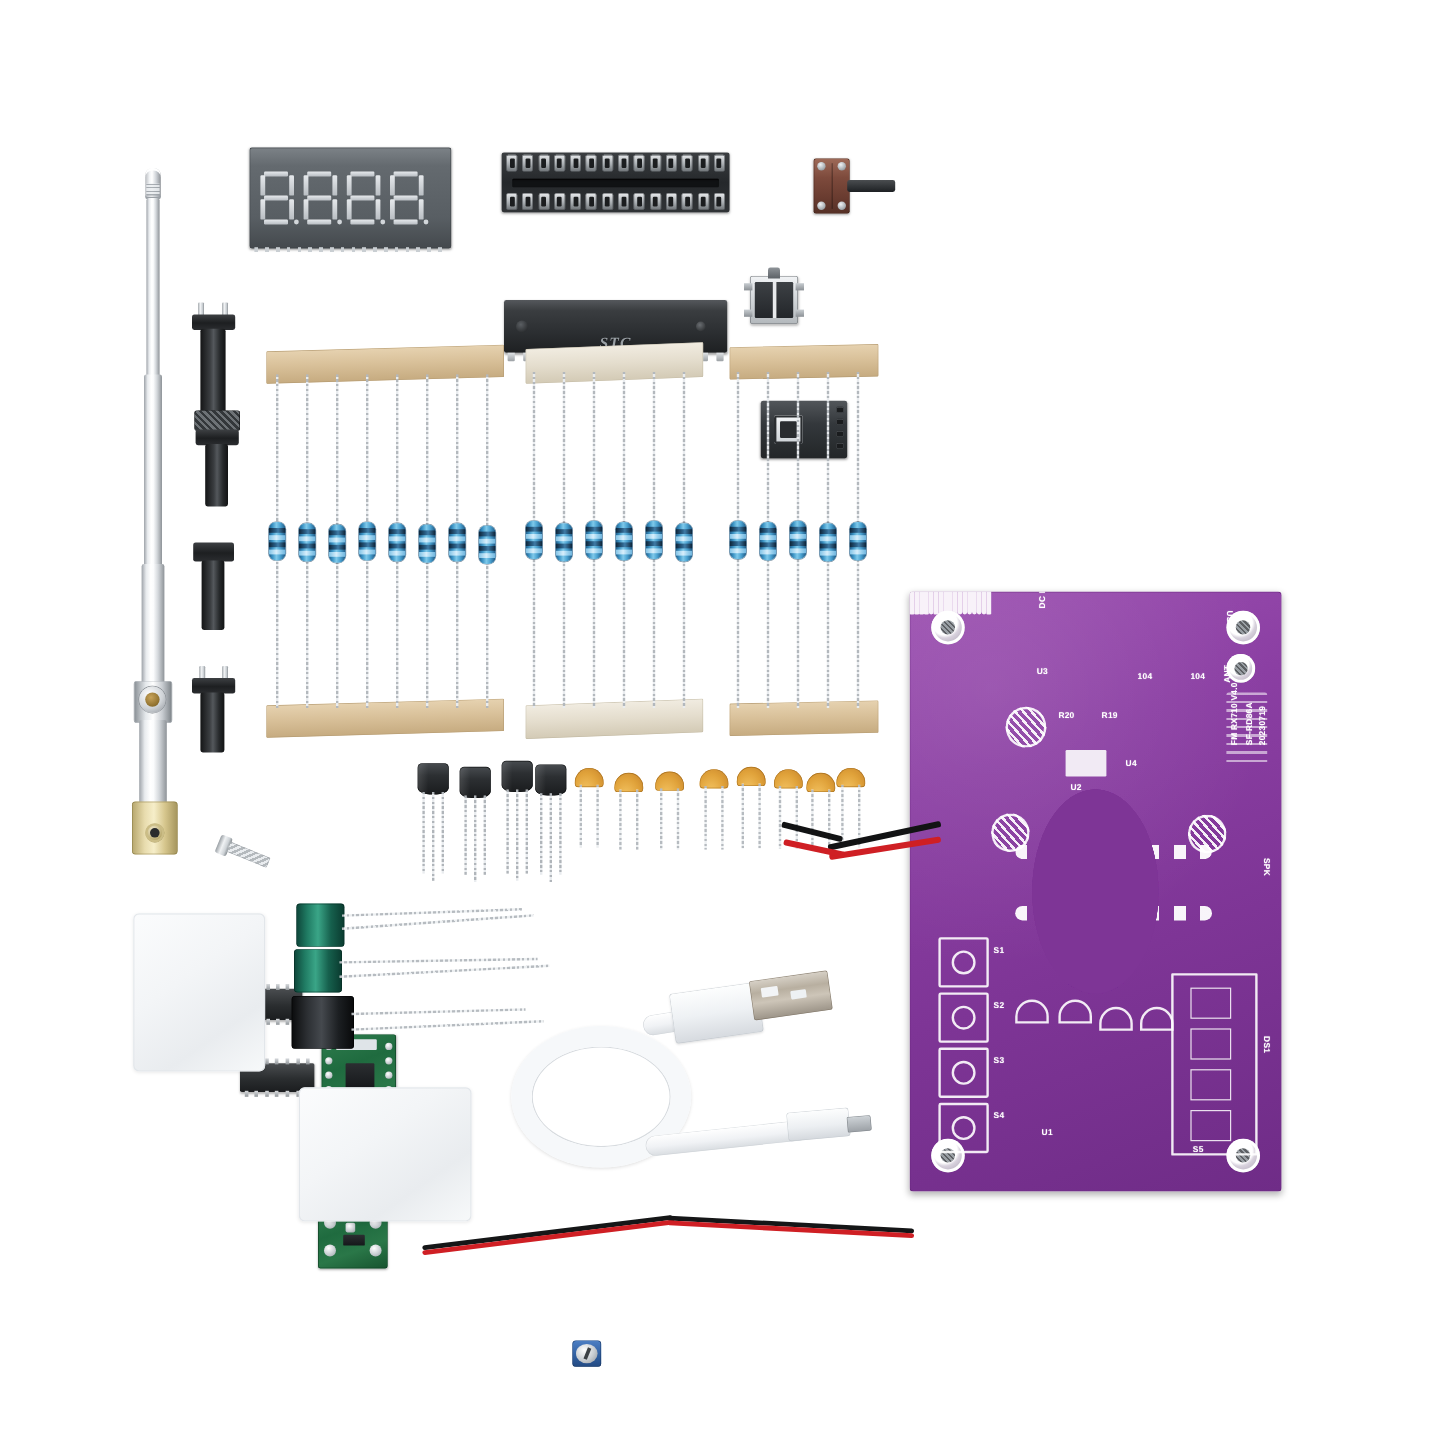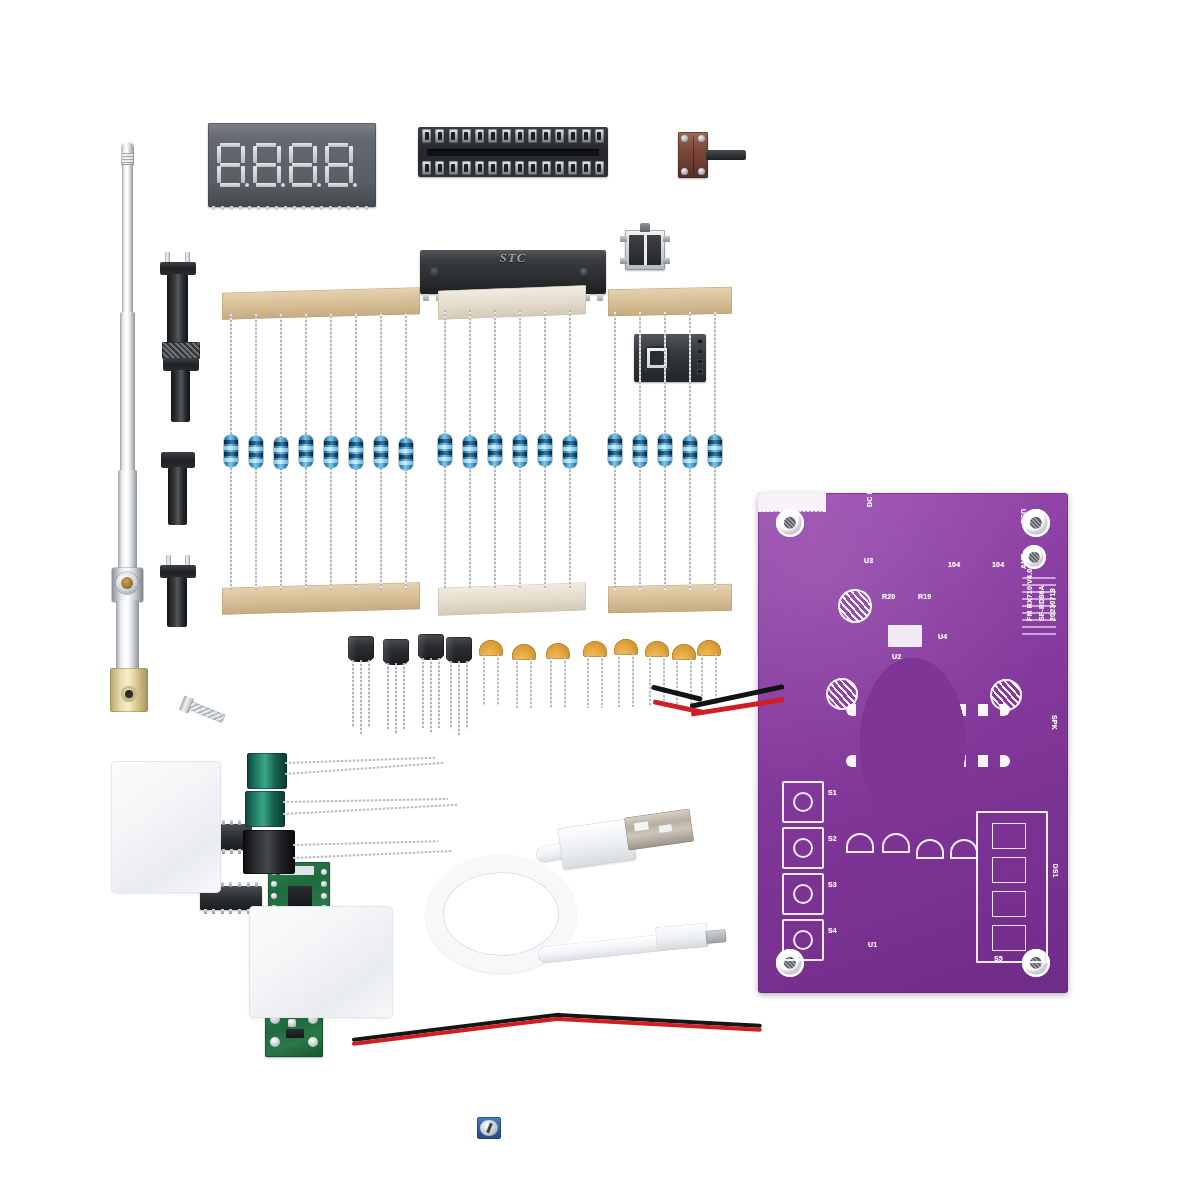--- a/index.html
+++ b/index.html
@@ -142,21 +142,21 @@
     content:""; position:absolute; left:2.5px; top:3px; width:4px; height:8px;
     background:#1b1d1f; border-radius:1px;
   }
 
   
   .dip-ic {
     background: linear-gradient(180deg,#55585c 0%,#3a3d40 20%,#2c2f32 60%,#1e2022 100%);
     border-radius: 2px;
     box-shadow: 0 1px 2px rgba(0,0,0,.35);
     position:relative;
-    display:flex; align-items:flex-start; justify-content:center;
+    display:flex; align-items:flex-end; justify-content:center;
   }
   .dip-label {
     color:#9aa0a5; font-size:13px; font-style:italic; font-weight:700;
     letter-spacing:1px; text-shadow:0 1px 0 #16181a;
     font-family:"Liberation Serif", serif;
   }
   .dip-notch {
     position:absolute; left:10px; top:50%; margin-top:-5px;
     width:10px; height:10px; border-radius:50%;
     background: radial-gradient(circle at 40% 35%, #5b5f63, #1c1e20);

